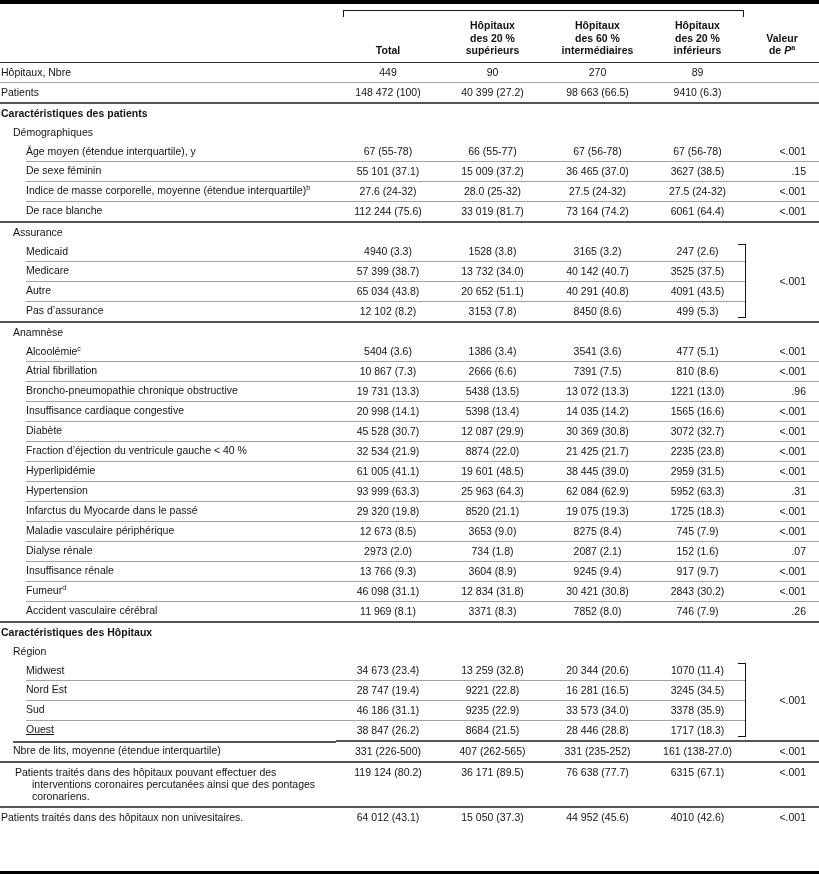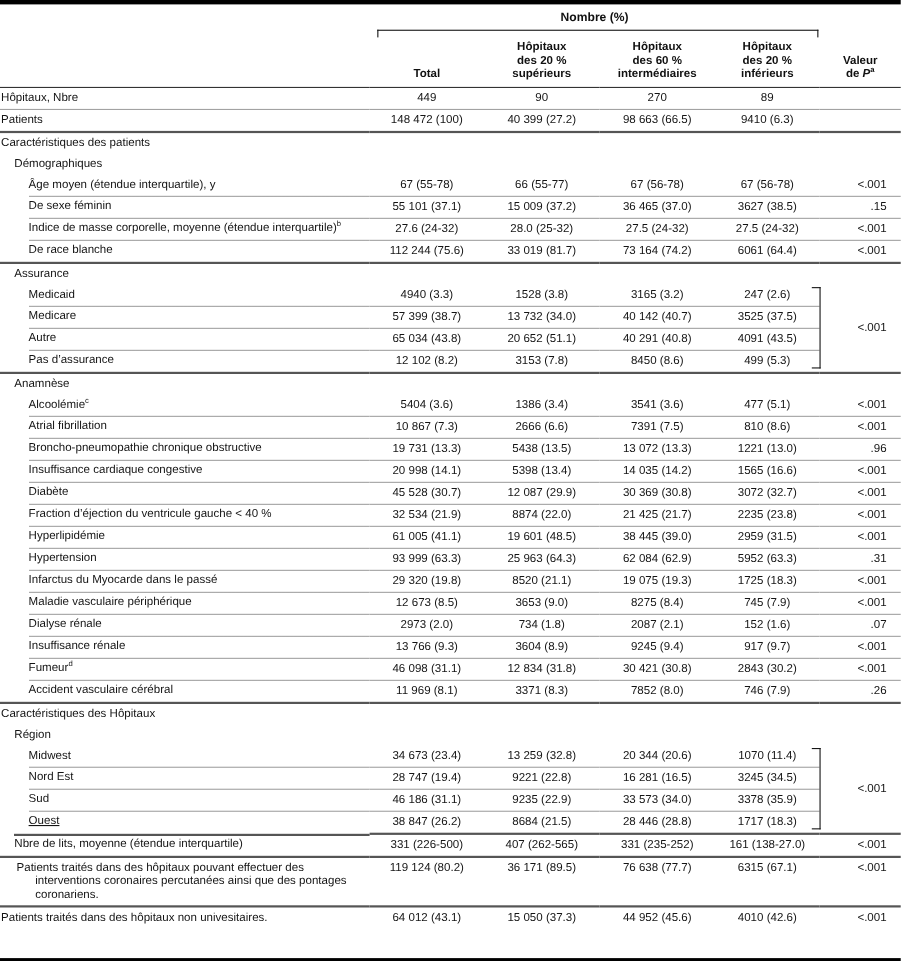--- a/index.html
+++ b/index.html
@@ -27,21 +27,21 @@
     white-space:pre-line;padding:2px 0 5px;border-bottom:1px solid #333;}
   tr.colrow th.ph sup{font-size:7px;}
   tbody td{
     font-size:10.5px;line-height:12px;padding:3px 0 4px;
     vertical-align:top;color:#141414;
   }
   td.lbl{text-align:left;padding-left:1px;}
   td.lbl.ind1{padding-left:13px;}
   td.lbl.ind2{padding-left:26px;}
   td.lbl.hang{padding-left:32px;text-indent:-17px;}
-  td.lbl.b{font-weight:normal;}
+  td.lbl.b{font-weight:bold;}
   td.v{text-align:center;}
   td.pcell{text-align:right;padding-right:13px;position:relative;}
   td.pcell.groupcell{vertical-align:middle;}
   .bracket{position:absolute;left:-7px;top:2px;bottom:3px;width:7px;
     border-top:1.5px solid #151515;border-right:1.5px solid #151515;border-bottom:1.5px solid #151515;}
   tr.rule-light > td{border-top:1px solid #a2a2a2;}
   tr.rule-dark > td{border-top:2px solid #555;}
   td.grad{border-top:none !important;background-repeat:no-repeat;background-position:left top;}
   td.grad.g-light{background-size:100% 1px;}
   td.grad.g-dark{background-size:100% 2px;}
@@ -61,21 +61,20 @@
         <col class="c-t">
         <col class="c-s">
         <col class="c-i">
         <col class="c-inf">
         <col class="c-p">
     </colgroup>
     <thead>
       <tr>
         <th></th>
         <th class="grouph" colspan="4">
-          <div class="nombre">Nombre (%)</div>
           <div class="nbracket"></div>
         </th>
         <th></th>
       </tr>
       <tr class="colrow" id="colrow">
           <th></th>
           <th class="colh">Total</th>
           <th class="colh">Hôpitaux
 des 20 %
 supérieurs</th>

